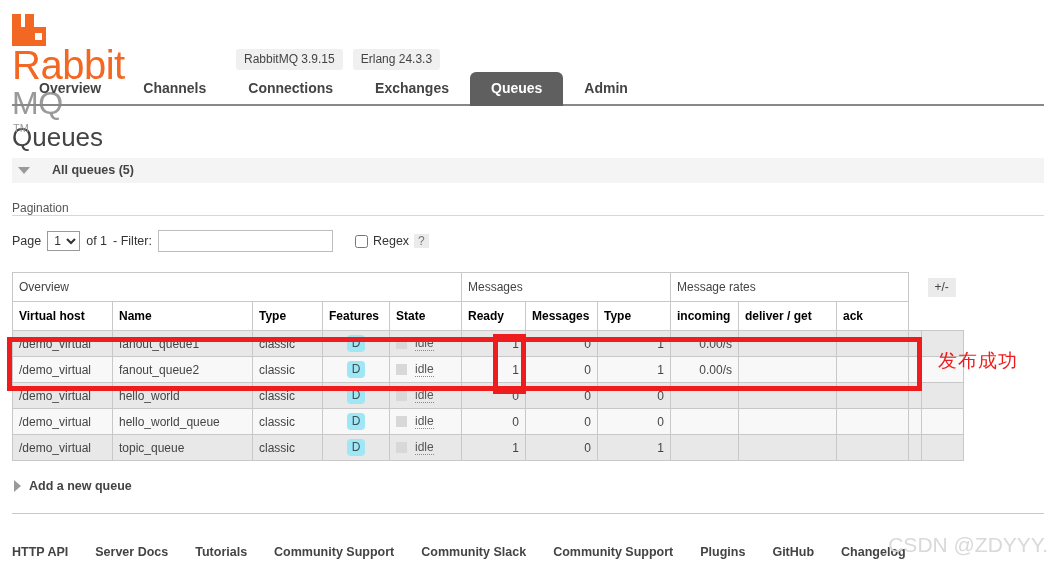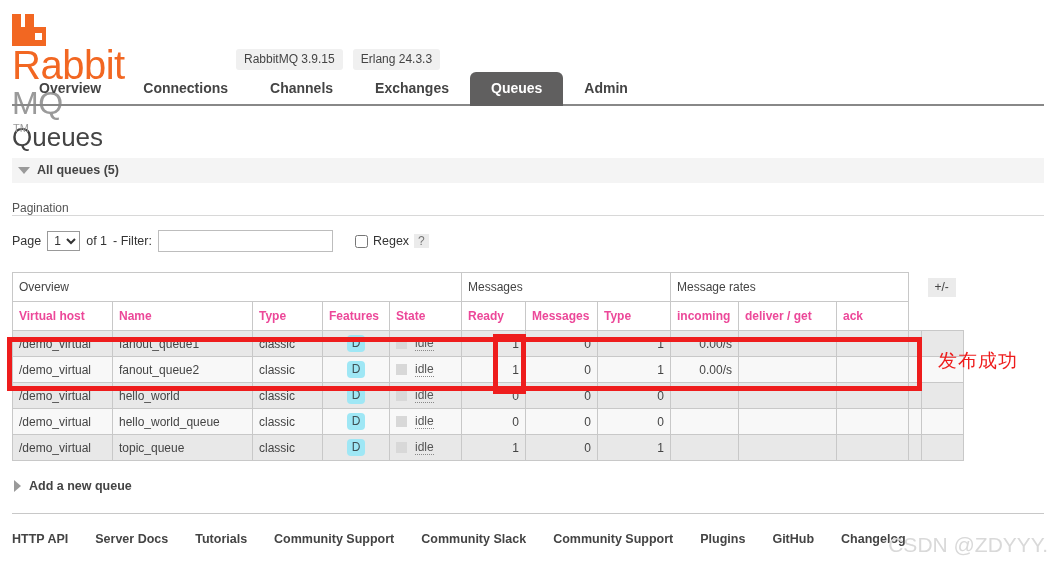--- a/index.html
+++ b/index.html
@@ -133,21 +133,21 @@
     line-height: 30px;
   }
   .section-bar {
     background: #f4f4f4;
     padding: 5px 6px 6px 6px;
     font-size: 12.5px;
     font-weight: bold;
     color: #444;
     display: flex;
     align-items: center;
-    gap: 7px;
+    gap: 22px;
     cursor: pointer;
   }
   .tri-down {
     width: 0; height: 0;
     border-left: 6px solid transparent;
     border-right: 6px solid transparent;
     border-top: 7px solid #9a9a9a;
   }
   .tri-right {
     width: 0; height: 0;
@@ -223,21 +223,21 @@
   table.queues thead tr.group th {
     background: #ffffff;
     font-weight: normal;
     text-align: left;
     color: #444;
     height: 20px;
   }
   table.queues thead tr.cols th {
     background: #ffffff;
     font-weight: bold;
-    color: #ec4899;
+    color: #000000;
     text-align: left;
     height: 20px;
     margin-top: 28px;
   }
   table.queues th.nb { border: none; background: transparent; }
 
   table.queues tbody td { color: #444; }
   tbody tr.odd td  { background: #e8e8e8; }
   tbody tr.even td { background: #f8f8f8; }
   td.vhost { color: #555; }
@@ -301,21 +301,21 @@
     gap: 8px;
     margin: 18px 0 0 2px;
     font-size: 12.5px;
     font-weight: bold;
     color: #444;
     cursor: pointer;
   }
   #footer {
     margin: 20px 12px 0 12px;
     border-top: 1px solid #c8c8c8;
-    padding-top: 18px;
+    padding-top: 31px;
     display: flex;
     gap: 27px;
     font-size: 12.5px;
     font-weight: bold;
   }
   #footer a {
     color: #444;
     text-decoration: none;
     white-space: nowrap;
     cursor: pointer;
@@ -347,22 +347,22 @@
   </div>
   <div class="version-pills">
     <span class="pill">RabbitMQ 3.9.15</span>
     <span class="pill">Erlang 24.3.3</span>
   </div>
 </div>
 
 <div id="nav">
   <div class="tabs">
     <div class="tab">Overview</div>
+    <div class="tab">Channels</div>
     <div class="tab">Connections</div>
-    <div class="tab">Channels</div>
     <div class="tab">Exchanges</div>
     <div class="tab active">Queues</div>
     <div class="tab">Admin</div>
   </div>
 </div>
 
 <div id="content">
 
   <h1 id="page-title">Queues</h1>
 

